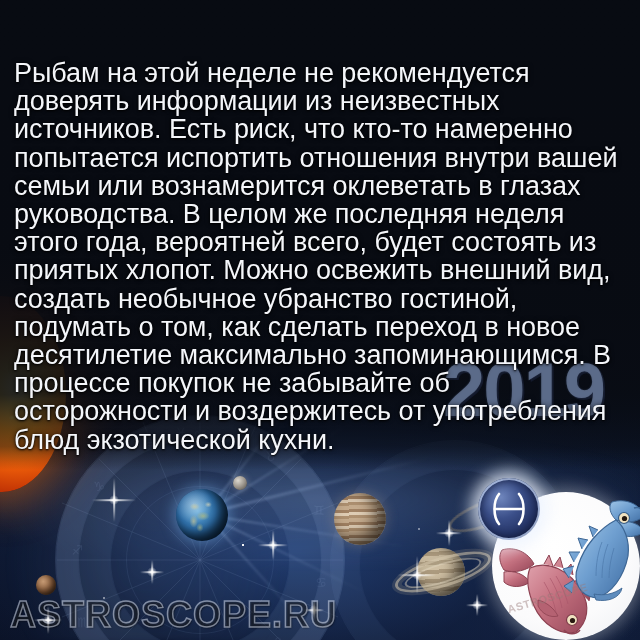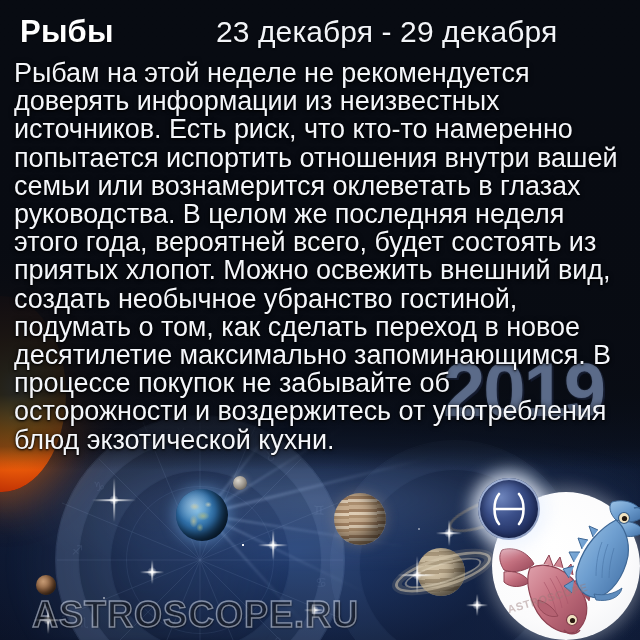--- a/index.html
+++ b/index.html
@@ -304,21 +304,20 @@
 
   
   .site-watermark {
     position:absolute; left:10px; top:594px;
     font-size:36px; font-weight:bold;
     letter-spacing:1px;
     color:rgba(255,255,255,.05);
     -webkit-text-stroke:1.4px rgba(222,230,245,.52);
     text-shadow:1px 1px 2px rgba(0,0,0,.55);
     user-select:none;
-    margin-left:22px;
   }
 
   
   .badge {
     position:absolute; left:492px; top:492px;
     width:152px; height:152px;
   }
   .badge-disc {
     position:absolute; left:0; top:0;
     width:148px; height:148px; border-radius:50%;
@@ -430,24 +429,20 @@
       <i></i>
     </div>
   <div class="sparkle" style="left:304px; top:600px; width:20px; height:20px;">
       <i></i>
     </div>
 
   <div class="text-scrim"></div>
 
   <div class="year-watermark">2019</div>
 
-  <div class="header">
-    <div class="sign-name">Рыбы</div>
-    <div class="date-range">23 декабря - 29 декабря</div>
-  </div>
 
   <div class="body-text">Рыбам на этой неделе не рекомендуется доверять информации из неизвестных источников. Есть риск, что кто-то намеренно попытается испортить отношения внутри вашей семьи или вознамерится оклеветать в глазах руководства. В целом же последняя неделя этого года, вероятней всего, будет состоять из приятых хлопот. Можно освежить внешний вид, создать необычное убранство гостиной, подумать о том, как сделать переход в новое десятилетие максимально запоминающимся. В процессе покупок не забывайте об осторожности и воздержитесь от употребления блюд экзотической кухни.</div>
 
 
   <div class="site-watermark">ASTROSCOPE.RU</div>
 
   <div class="badge">
     <div class="badge-disc"></div>
 
     <div class="fish" style="left:6px; top:52px;">

